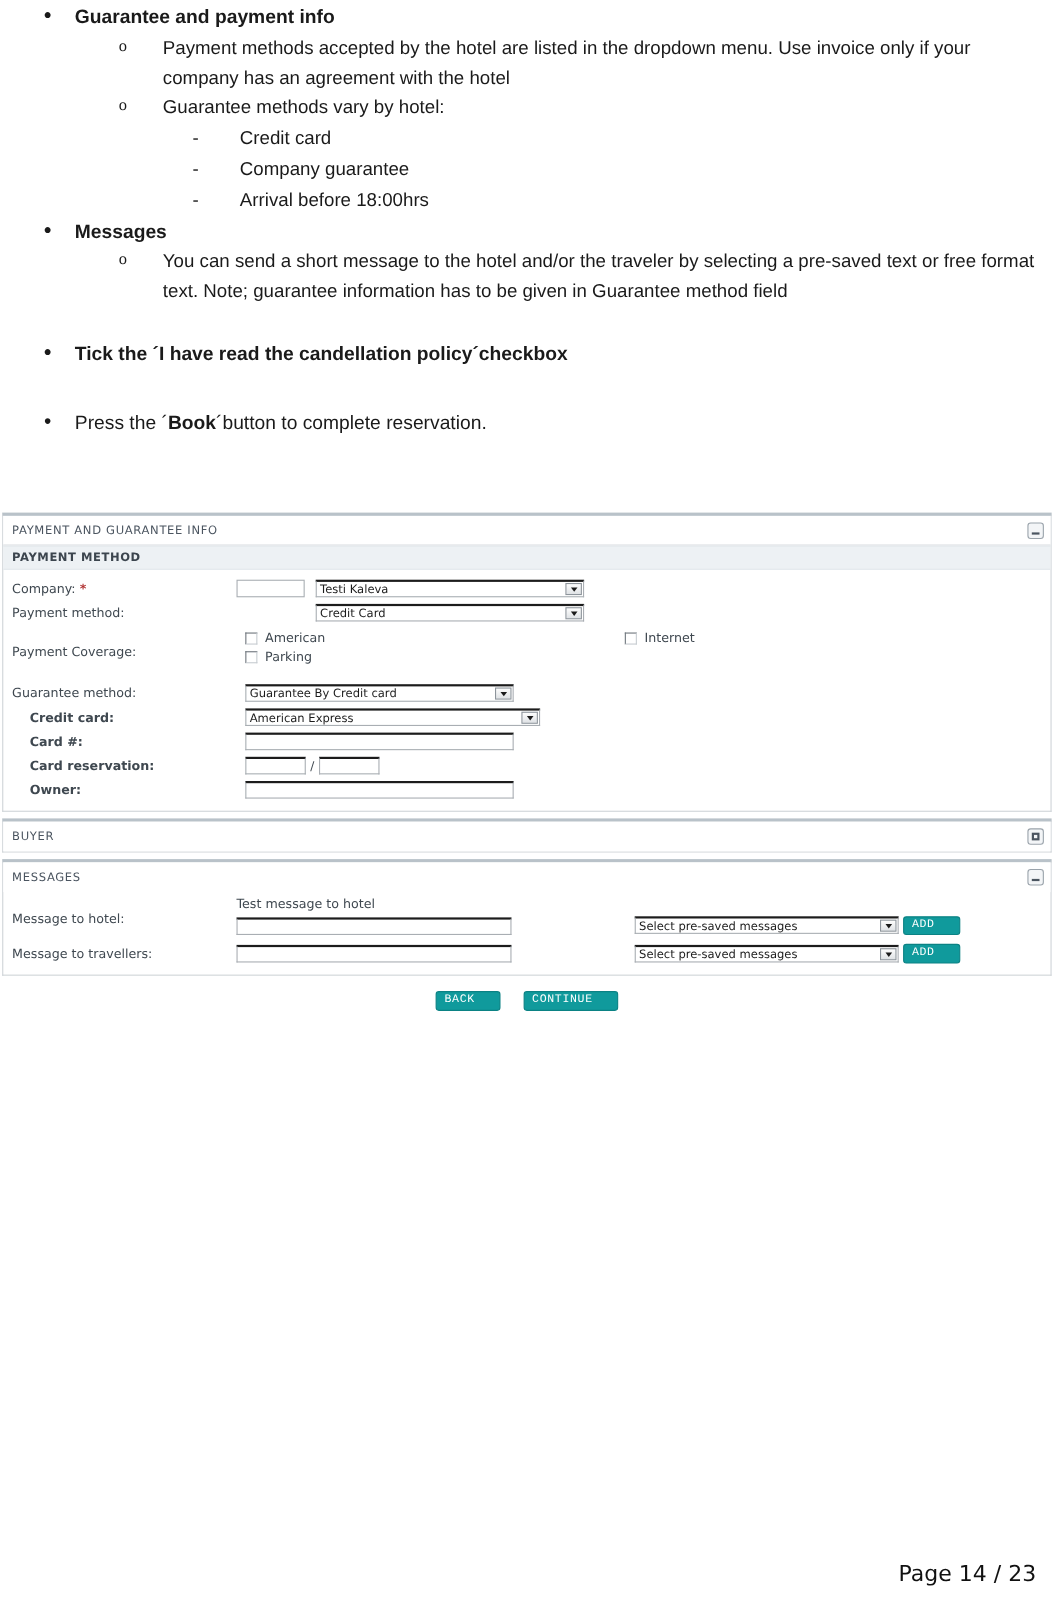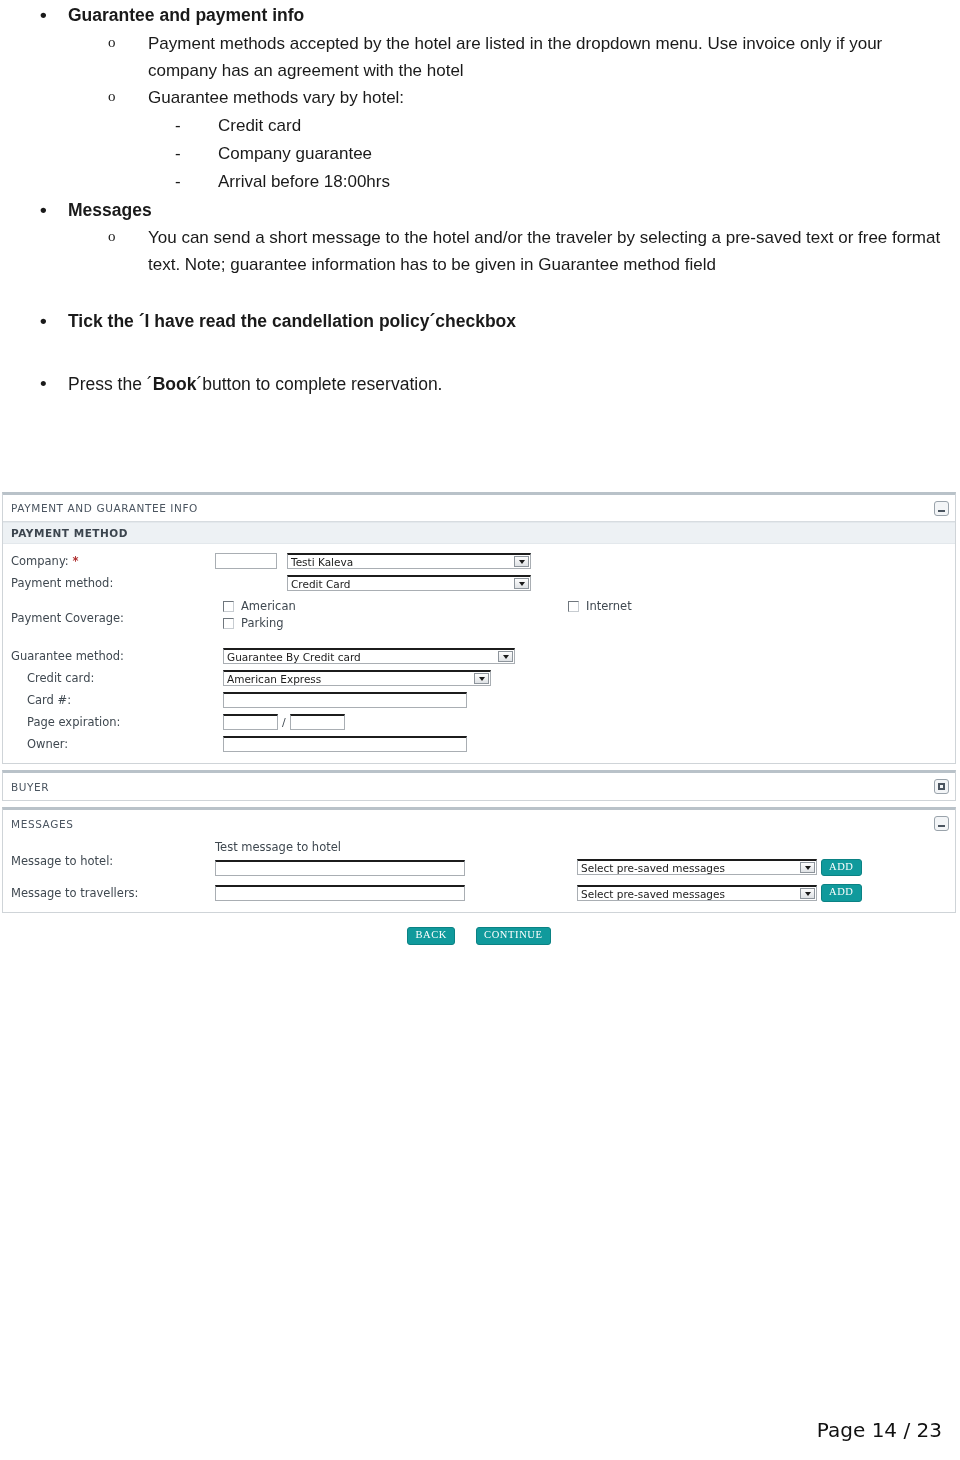--- a/index.html
+++ b/index.html
@@ -60,21 +60,21 @@
     font-size: 17px;
   }
   .gap-md { height: 28px; }
   .gap-lg { height: 34px; }
   .b { font-weight: bold; }
 
   
   .shot {
     position: absolute;
     left: 2px;
-    top: 492px;
+    top: 466px;
     width: 954px;
   }
   .panel {
     border: 1px solid #cfd4d8;
     border-top: 3px solid #b9c2c9;
     background: #ffffff;
     font-family: "DejaVu Sans", sans-serif;
   }
   .panel-title {
     height: 27px;
@@ -133,21 +133,21 @@
     min-height: 22px;
     padding: 1px 0;
   }
   .lbl {
     width: 212px;
     padding-left: 8px;
     font-size: 11.5px;
     color: #3f4850;
     flex: none;
   }
-  .lbl.ind { padding-left: 24px; }
+  .lbl.ind { padding-left: 24px; font-weight: bold; }
   .req { color: #b03030; font-weight: bold; }
 
   .txt {
     height: 16px;
     border: 1px solid #a9aeb3;
     border-top: 2px solid #1c1c1c;
     background: #ffffff;
     font-size: 11px;
     color: #222;
     padding: 0 3px;
@@ -198,22 +198,22 @@
     display: inline-block;
   }
 
   .teal-btn {
     background: #109a9c;
     color: #ffffff;
     border: 1px solid #0b8284;
     border-radius: 3px;
     font-size: 10.5px;
     letter-spacing: 0.6px;
-    padding: 2px 7px 3px 7px;
-    font-family: Liberation Serif, serif;
+    padding: 2px 22px 3px 7px;
+    font-family: Liberation Mono, monospace;
     cursor: pointer;
     line-height: 1;
   }
 
   .btnbar {
     display: flex;
     justify-content: center;
     gap: 21px;
     margin-top: 14px;
   }
@@ -347,21 +347,21 @@
         </div>
       </div>
 
     </div>
 
 
     <div class="rows">
 
       <div class="row">
         <div class="lbl">Guarantee method:</div>
-        <div class="sel" style="width:292px; margin-left:8px;">
+        <div class="sel" style="width:244px; margin-left:8px;">
           <span>Guarantee By Credit card</span>
           <span class="arrow">
               <i></i>
             </span>
         </div>
       </div>
 
       <div class="row">
         <div class="lbl ind">Credit card:</div>
         <div class="sel" style="width:268px; margin-left:8px;">
@@ -371,21 +371,21 @@
             </span>
         </div>
       </div>
 
       <div class="row">
         <div class="lbl ind">Card #:</div>
         <input class="txt" style="width: 244px; margin-left: 8px;" value="">
       </div>
 
       <div class="row">
-        <div class="lbl ind">Page expiration:</div>
+        <div class="lbl ind">Card reservation:</div>
         <input class="txt" style="width: 55px; margin-left: 8px;" value="">
         <span style="font-size:11px; color:#3f4850; padding:0 4px;">/</span>
         <input class="txt" style="width: 55px;" value="">
       </div>
 
       <div class="row">
         <div class="lbl ind">Owner:</div>
         <input class="txt" style="width: 244px; margin-left: 8px;" value="">
       </div>
 

